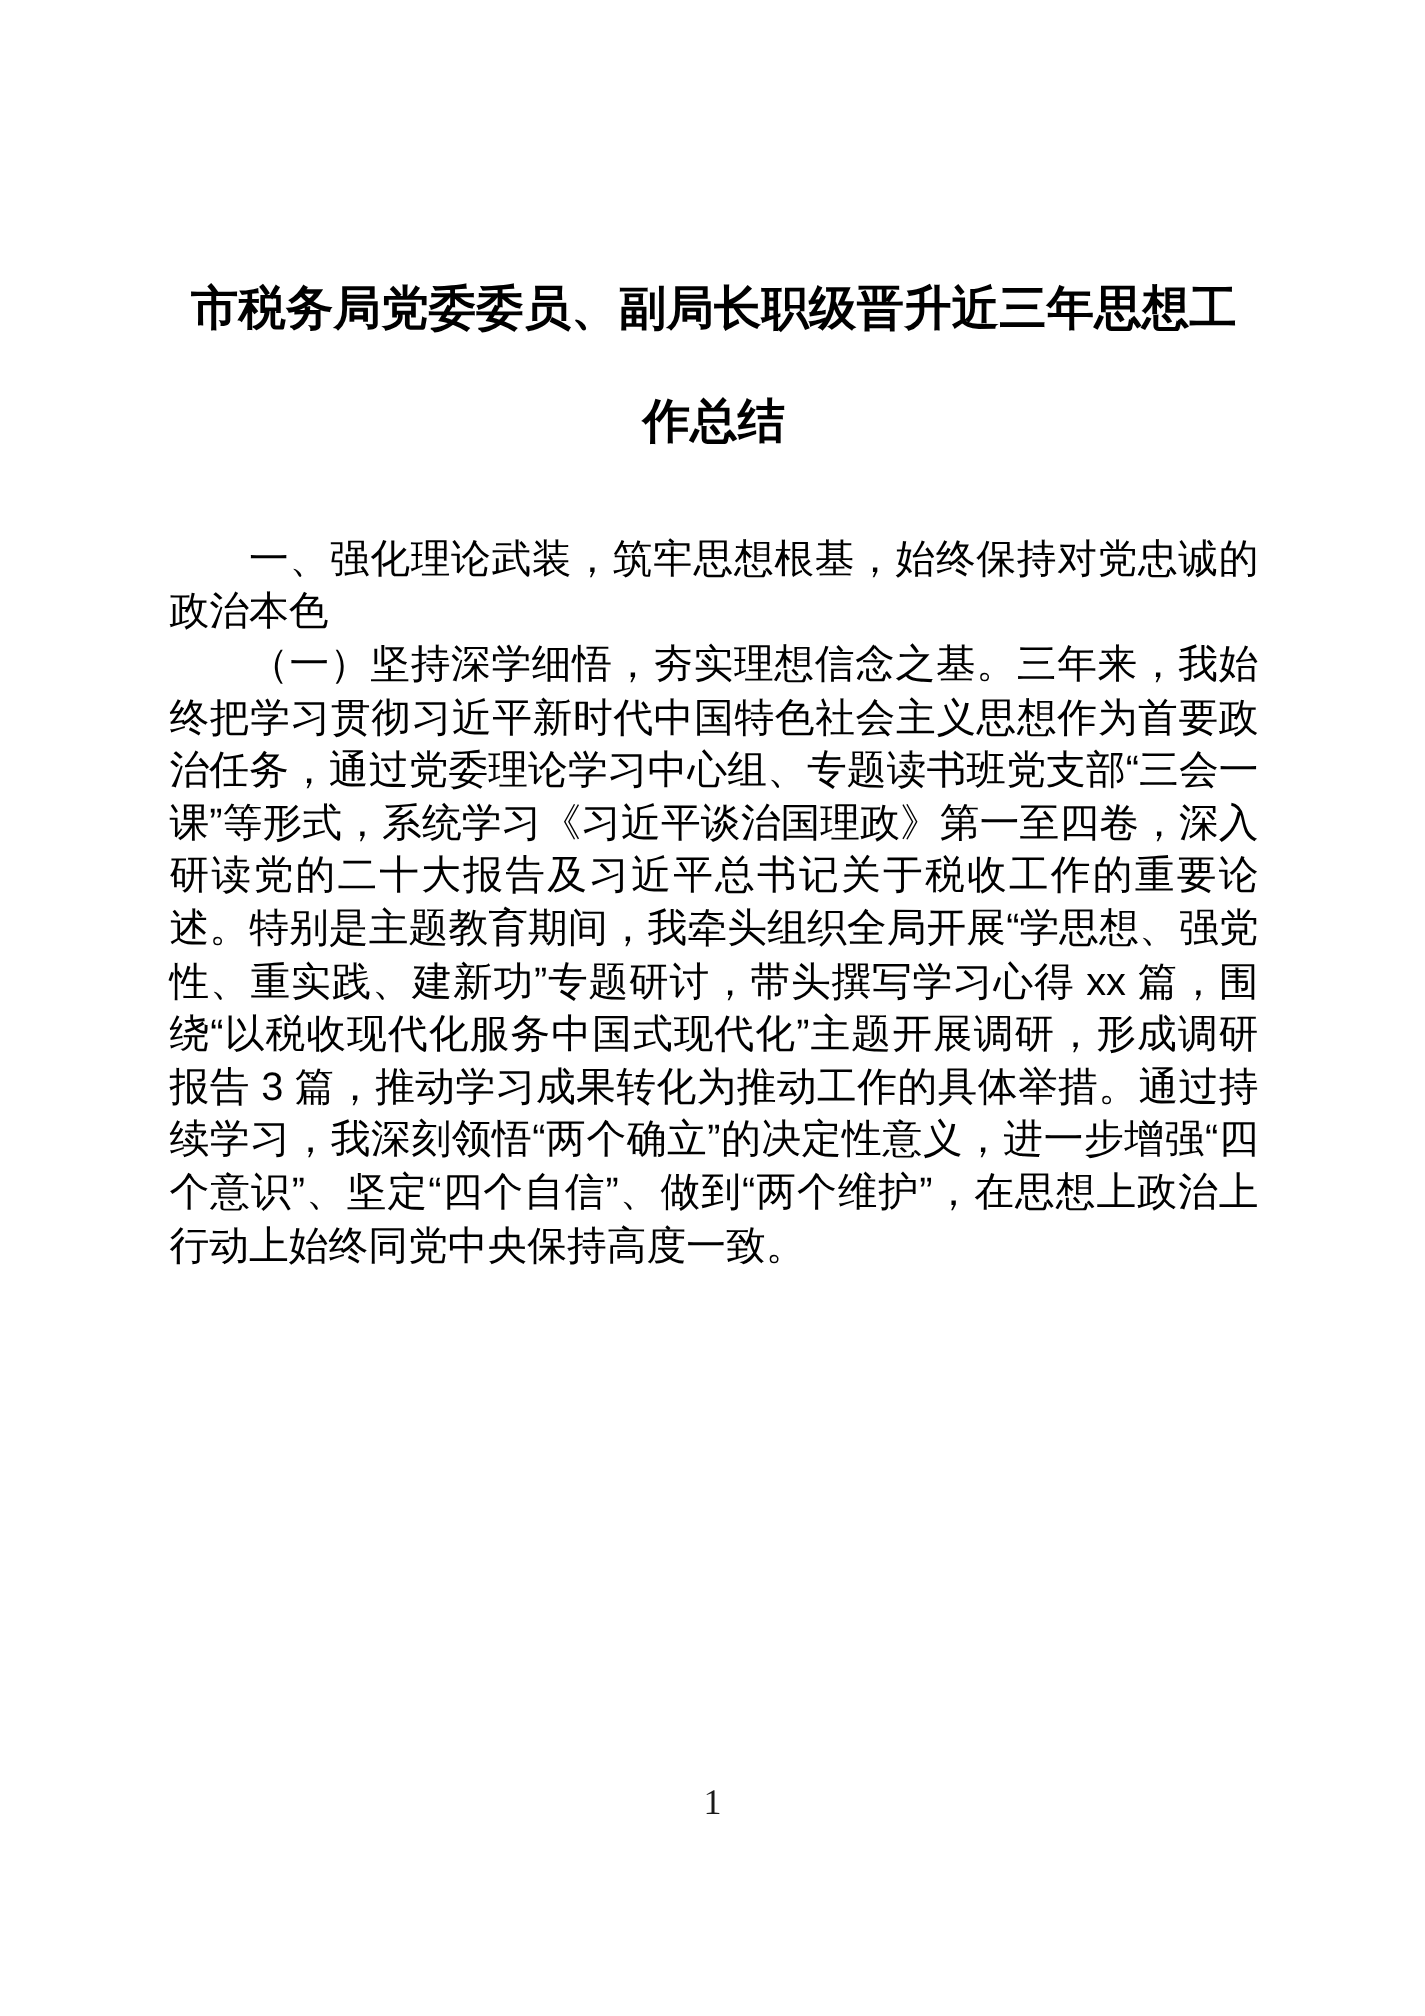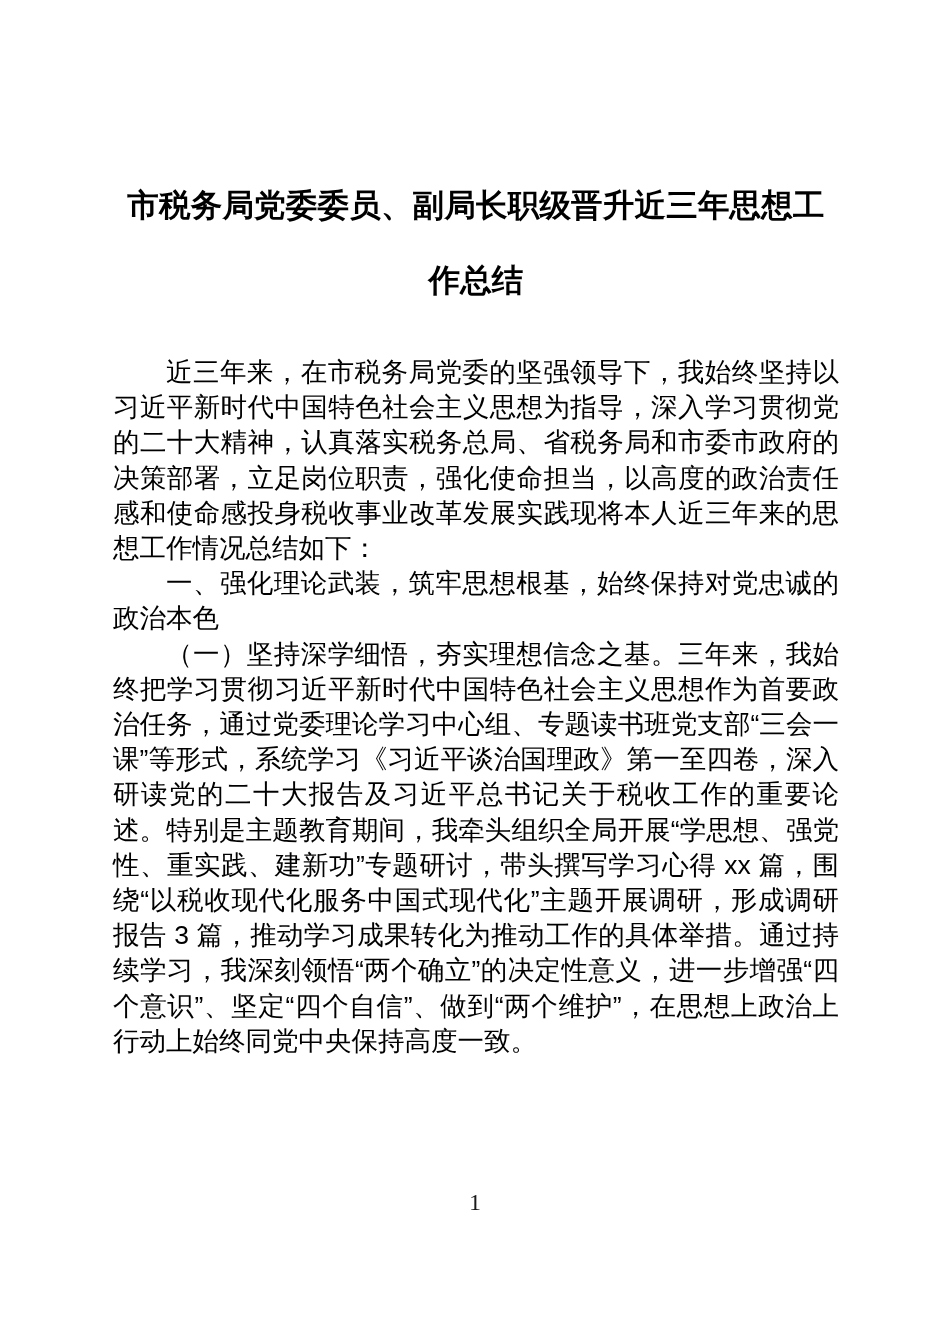--- a/index.html
+++ b/index.html
@@ -76,21 +76,20 @@
 </head>
 <body>
 
 <div class="page">
 
   <div class="doc-body">
 
     <h1 class="doc-title">市税务局党委委员、副局长职级晋升近三年思想工作总结</h1>
 
     <div class="para-block">
-      <p class="para">近三年来，在市税务局党委的坚强领导下，我始终坚持以习近平新时代中国特色社会主义思想为指导，深入学习贯彻党的二十大精神，认真落实税务总局、省税务局和市委市政府的决策部署，立足岗位职责，强化使命担当，以高度的政治责任感和使命感投身税收事业改革发展实践现将本人近三年来的思想工作情况总结如下：</p>
       <p class="para">一、强化理论武装，筑牢思想根基，始终保持对党忠诚的政治本色</p>
       <p class="para">（一）坚持深学细悟，夯实理想信念之基。三年来，我始终把学习贯彻习近平新时代中国特色社会主义思想作为首要政治任务，通过党委理论学习中心组、专题读书班党支部“三会一课”等形式，系统学习《习近平谈治国理政》第一至四卷，深入研读党的二十大报告及习近平总书记关于税收工作的重要论述。特别是主题教育期间，我牵头组织全局开展“学思想、强党性、重实践、建新功”专题研讨，带头撰写学习心得 xx 篇，围绕“以税收现代化服务中国式现代化”主题开展调研，形成调研报告 3 篇，推动学习成果转化为推动工作的具体举措。通过持续学习，我深刻领悟“两个确立”的决定性意义，进一步增强“四个意识”、坚定“四个自信”、做到“两个维护”，在思想上政治上行动上始终同党中央保持高度一致。</p>
     </div>
 
   </div>
 
   <div class="page-number">1</div>
 
 </div>
 

